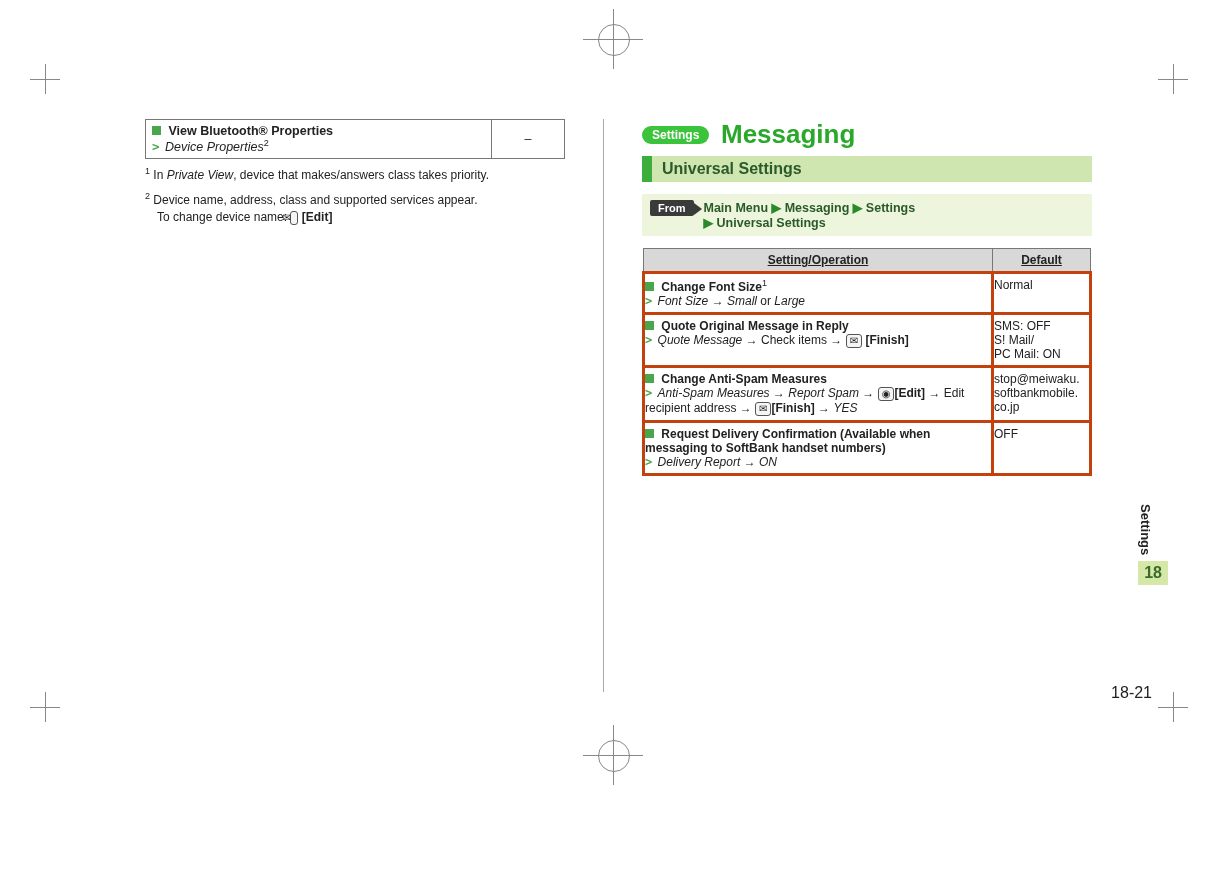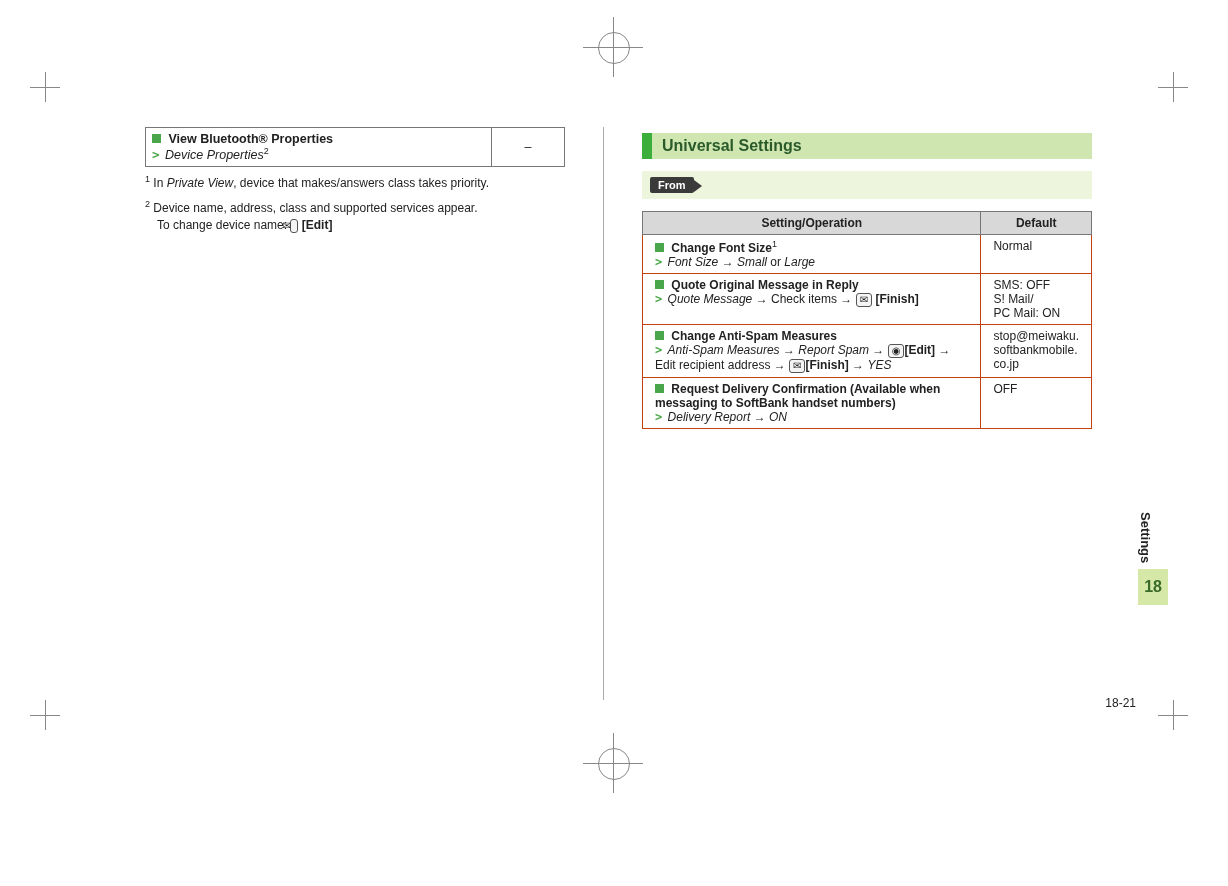--- a/index.html
+++ b/index.html
@@ -7,21 +7,21 @@
     padding: 0;
     font-family: Arial, Helvetica, sans-serif;
     font-size: 13px;
     color: #222;
     background: #fff;
   }
   .page {
     position: relative;
     width: 1228px;
     height: 788px;
-    margin: 12px auto;
+    margin: 4px auto;
     background: #fff;
   }
   .cropmark {
     position: absolute;
     width: 40px;
     height: 40px;
   }
   .cropmark::before, .cropmark::after {
     content: "";
     position: absolute;
@@ -169,24 +169,25 @@
     border-collapse: collapse;
     width: 100%;
     margin-top: 12px;
     font-size: 12px;
   }
   table.settings th {
     background:#d8d8d8;
     border:1px solid #777;
     padding:4px 6px;
     font-weight:bold;
+    text-decoration:underline;
   }
   table.settings td {
-    border:1px solid #c2410c;
-    padding:4px 12px;
+    border:3px solid #c2410c;
+    padding:4px 0;
     vertical-align: top;
   }
   .defcol { width: 85px; }
   .arrow { font-weight:bold; }
 
   .thumbtab {
     position:absolute;
     right: 60px;
     top: 500px;
     text-align:center;
@@ -195,28 +196,28 @@
     writing-mode: vertical-rl;
     font-weight:bold;
     font-size:13px;
     margin-bottom:6px;
   }
   .thumbtab .num {
     background:#d5e8a8;
     color:#3a6a2a;
     font-weight:bold;
     font-size:16px;
-    padding:9px 6px;
+    padding:3px 6px;
     display:inline-block;
   }
   .pagenum {
     position:absolute;
-    right: 92px;
+    right: 76px;
     bottom: 90px;
-    font-size: 12px;
+    font-size: 16px;
   }
 </style>
 </head>
 <body>
 
 <div class="page">
   <div class="cropmark tl"></div>
   <div class="cropmark tr"></div>
   <div class="cropmark bl"></div>
   <div class="cropmark br"></div>
@@ -249,24 +250,37 @@
         <span>Device name, address, class and supported services appear.</span><br>
         <span>To change device name: </span>
         <span class="key">✉</span>
         <span class="b">[Edit]</span>
       </div>
     </div>
 
     <div class="center-spacer"></div>
 
     <div class="col right-col">
+      <div>
+        <span class="badge">Settings</span>
+        <span class="h1title">Messaging</span>
+      </div>
       <div class="subbar">Universal Settings</div>
 
       <div class="frombox">
         <span class="frombadge">From</span>
+        <span class="frompath">
+          <span>Main Menu</span>
+          <span class="tri"> ▶ </span>
+          <span>Messaging</span>
+          <span class="tri"> ▶ </span>
+          <span>Settings</span><br>
+          <span class="tri">▶ </span>
+          <span>Universal Settings</span>
+        </span>
       </div>
 
       <table class="settings">
         <tbody>
             <tr>
           <th>Setting/Operation</th>
           <th class="defcol">Default</th>
         </tr>
 
         <tr>

